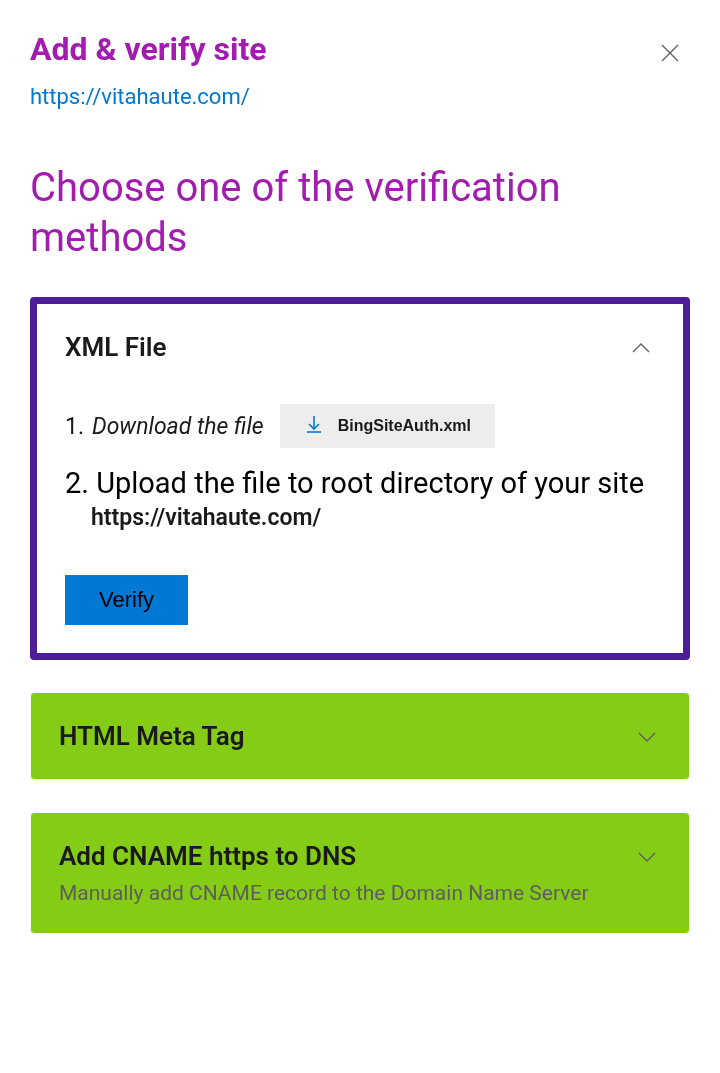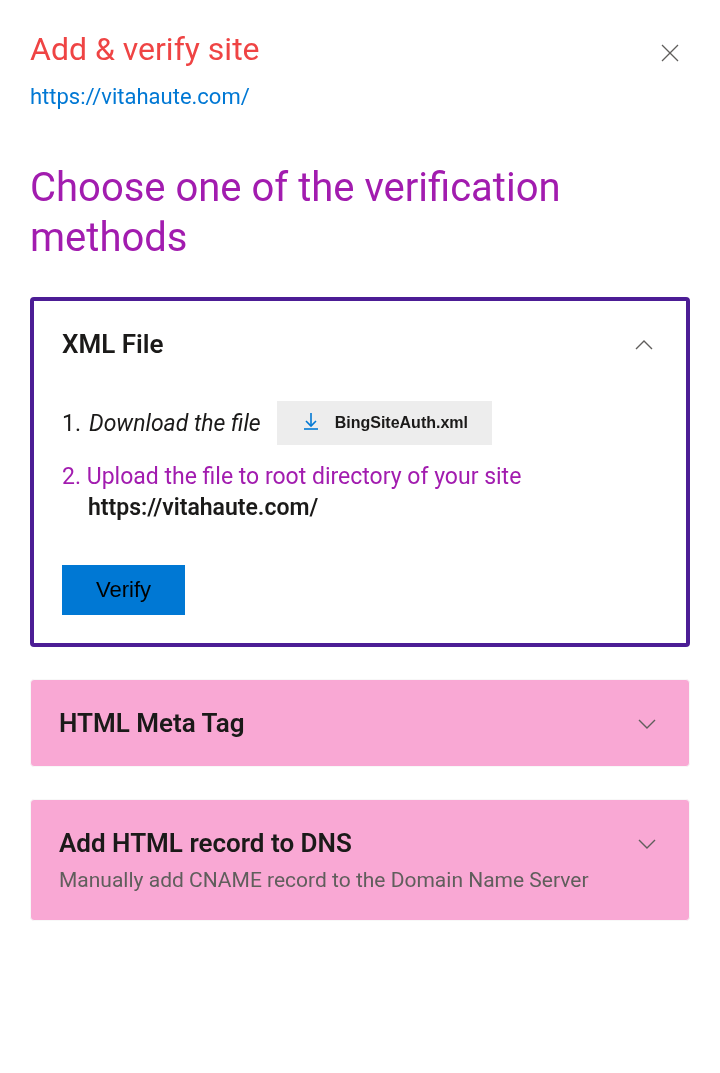--- a/index.html
+++ b/index.html
@@ -10,22 +10,22 @@
     width: 720px;
     padding: 30px;
   }
   .header-row {
     display: flex;
     justify-content: space-between;
     align-items: flex-start;
   }
   .header-title {
     font-size: 32px;
-    font-weight: 400;
-    color: #ef4444;
+    font-weight: 700;
+    color: #a21caf;
   }
   .close-btn {
     background: none;
     border: none;
     cursor: pointer;
     padding: 8px;
     width: 40px;
     height: 40px;
     display: flex;
     align-items: center;
@@ -47,25 +47,25 @@
     margin-top: 54px;
     margin-bottom: 34px;
     line-height: 1.25;
   }
   .card {
     border-radius: 4px;
     margin-bottom: 32px;
     padding: 28px 28px;
   }
   .card-expanded {
-    border: 4px solid #4c1d95;
+    border: 7px solid #4c1d95;
     background: #ffffff;
   }
   .card-collapsed {
-    background: #f9a8d4;
+    background: #84cc16;
     border: 1px solid #f8f8f8;
   }
   .card-header {
     display: flex;
     justify-content: space-between;
     align-items: flex-start;
     cursor: pointer;
   }
   .card-header-text { flex: 1; }
   .card-title {
@@ -105,21 +105,21 @@
     display: inline-flex;
     align-items: center;
     gap: 14px;
     font-size: 16px;
     font-weight: 600;
     color: #1b1a19;
     border: none;
     cursor: pointer;
   }
   .download-chip svg { stroke: #0078d4; stroke-width: 1.6; fill: none; }
-  .step2-wrap .line1 { font-size: 23px; color: #a21caf; }
+  .step2-wrap .line1 { font-size: 29px; color: #000000; }
   .step2-wrap .line2 { font-size: 23px; color: #1b1a19; font-weight: 600; margin-top: 4px; margin-left: 26px; }
   .verify-btn {
     background: #0078d4;
     color: #000000;
     border: none;
     font-size: 22px;
     font-weight: 400;
     padding: 12px 34px;
     margin-top: 44px;
     cursor: pointer;
@@ -195,21 +195,21 @@
           <polyline points="4,8 12,16 20,8"></polyline>
         </svg>
     </div>
   </div>
 </div>
 
 
 <div class="card card-collapsed">
   <div class="card-header">
     <div class="card-header-text">
-      <div class="card-title">Add HTML record to DNS</div>
+      <div class="card-title">Add CNAME https to DNS</div>
       <div class="card-subtitle">Manually add CNAME record to the Domain Name Server</div>
     </div>
     <div class="chevron">
       <svg width="24" height="24" viewBox="0 0 24 24">
           <polyline points="4,8 12,16 20,8"></polyline>
         </svg>
     </div>
   </div>
 </div>
 

